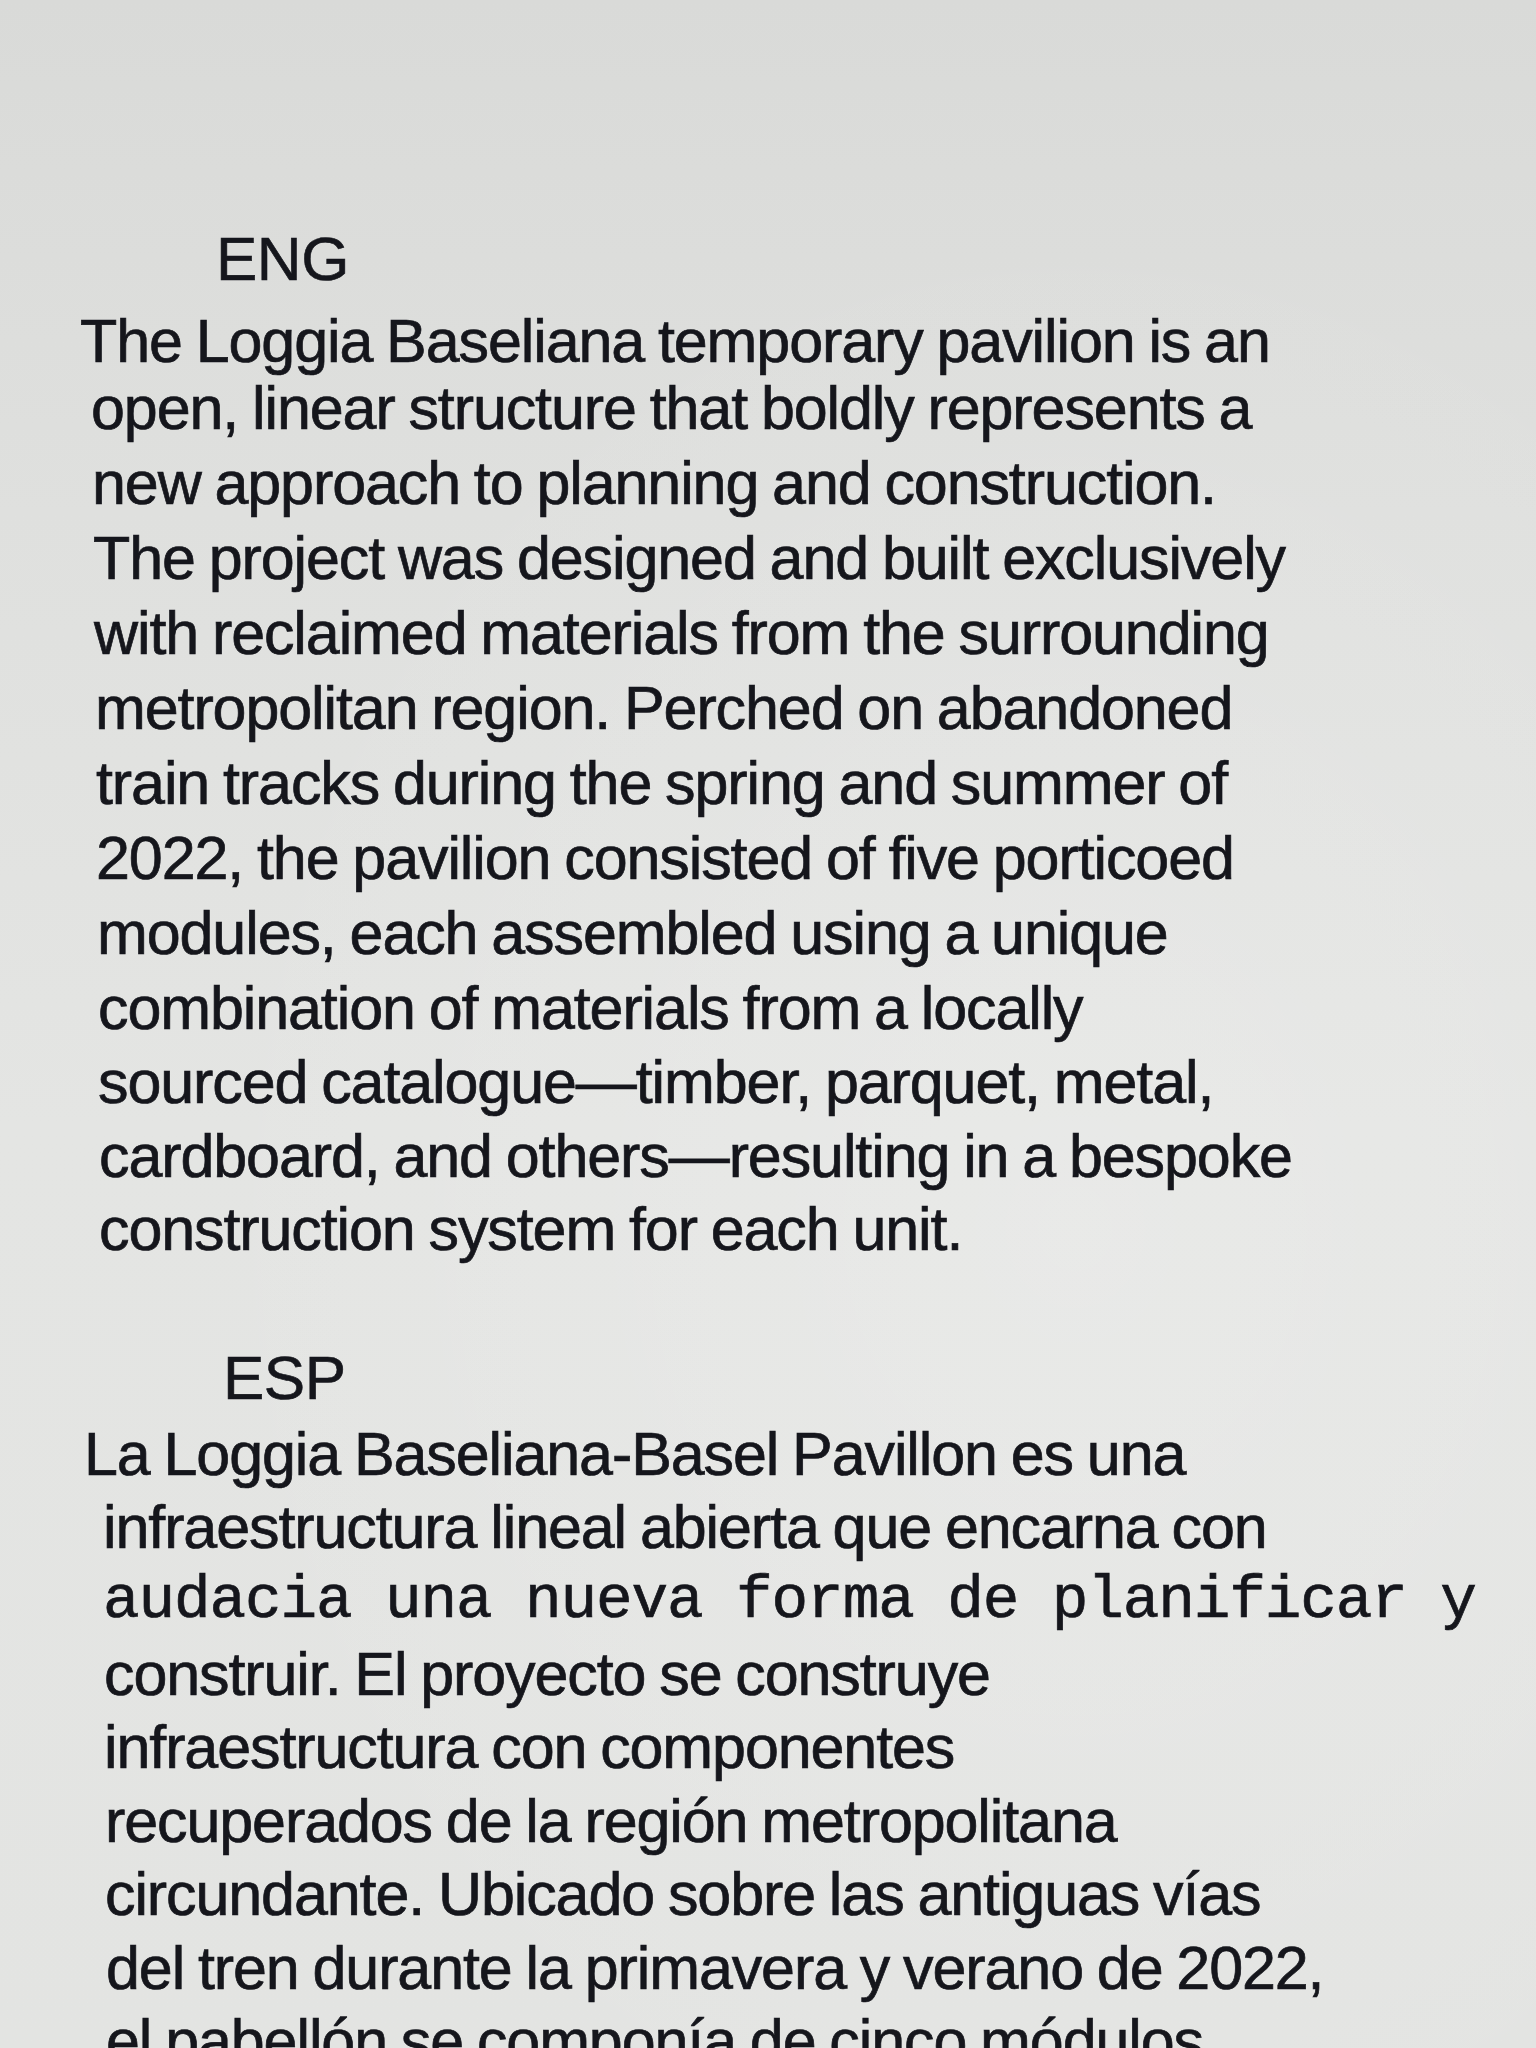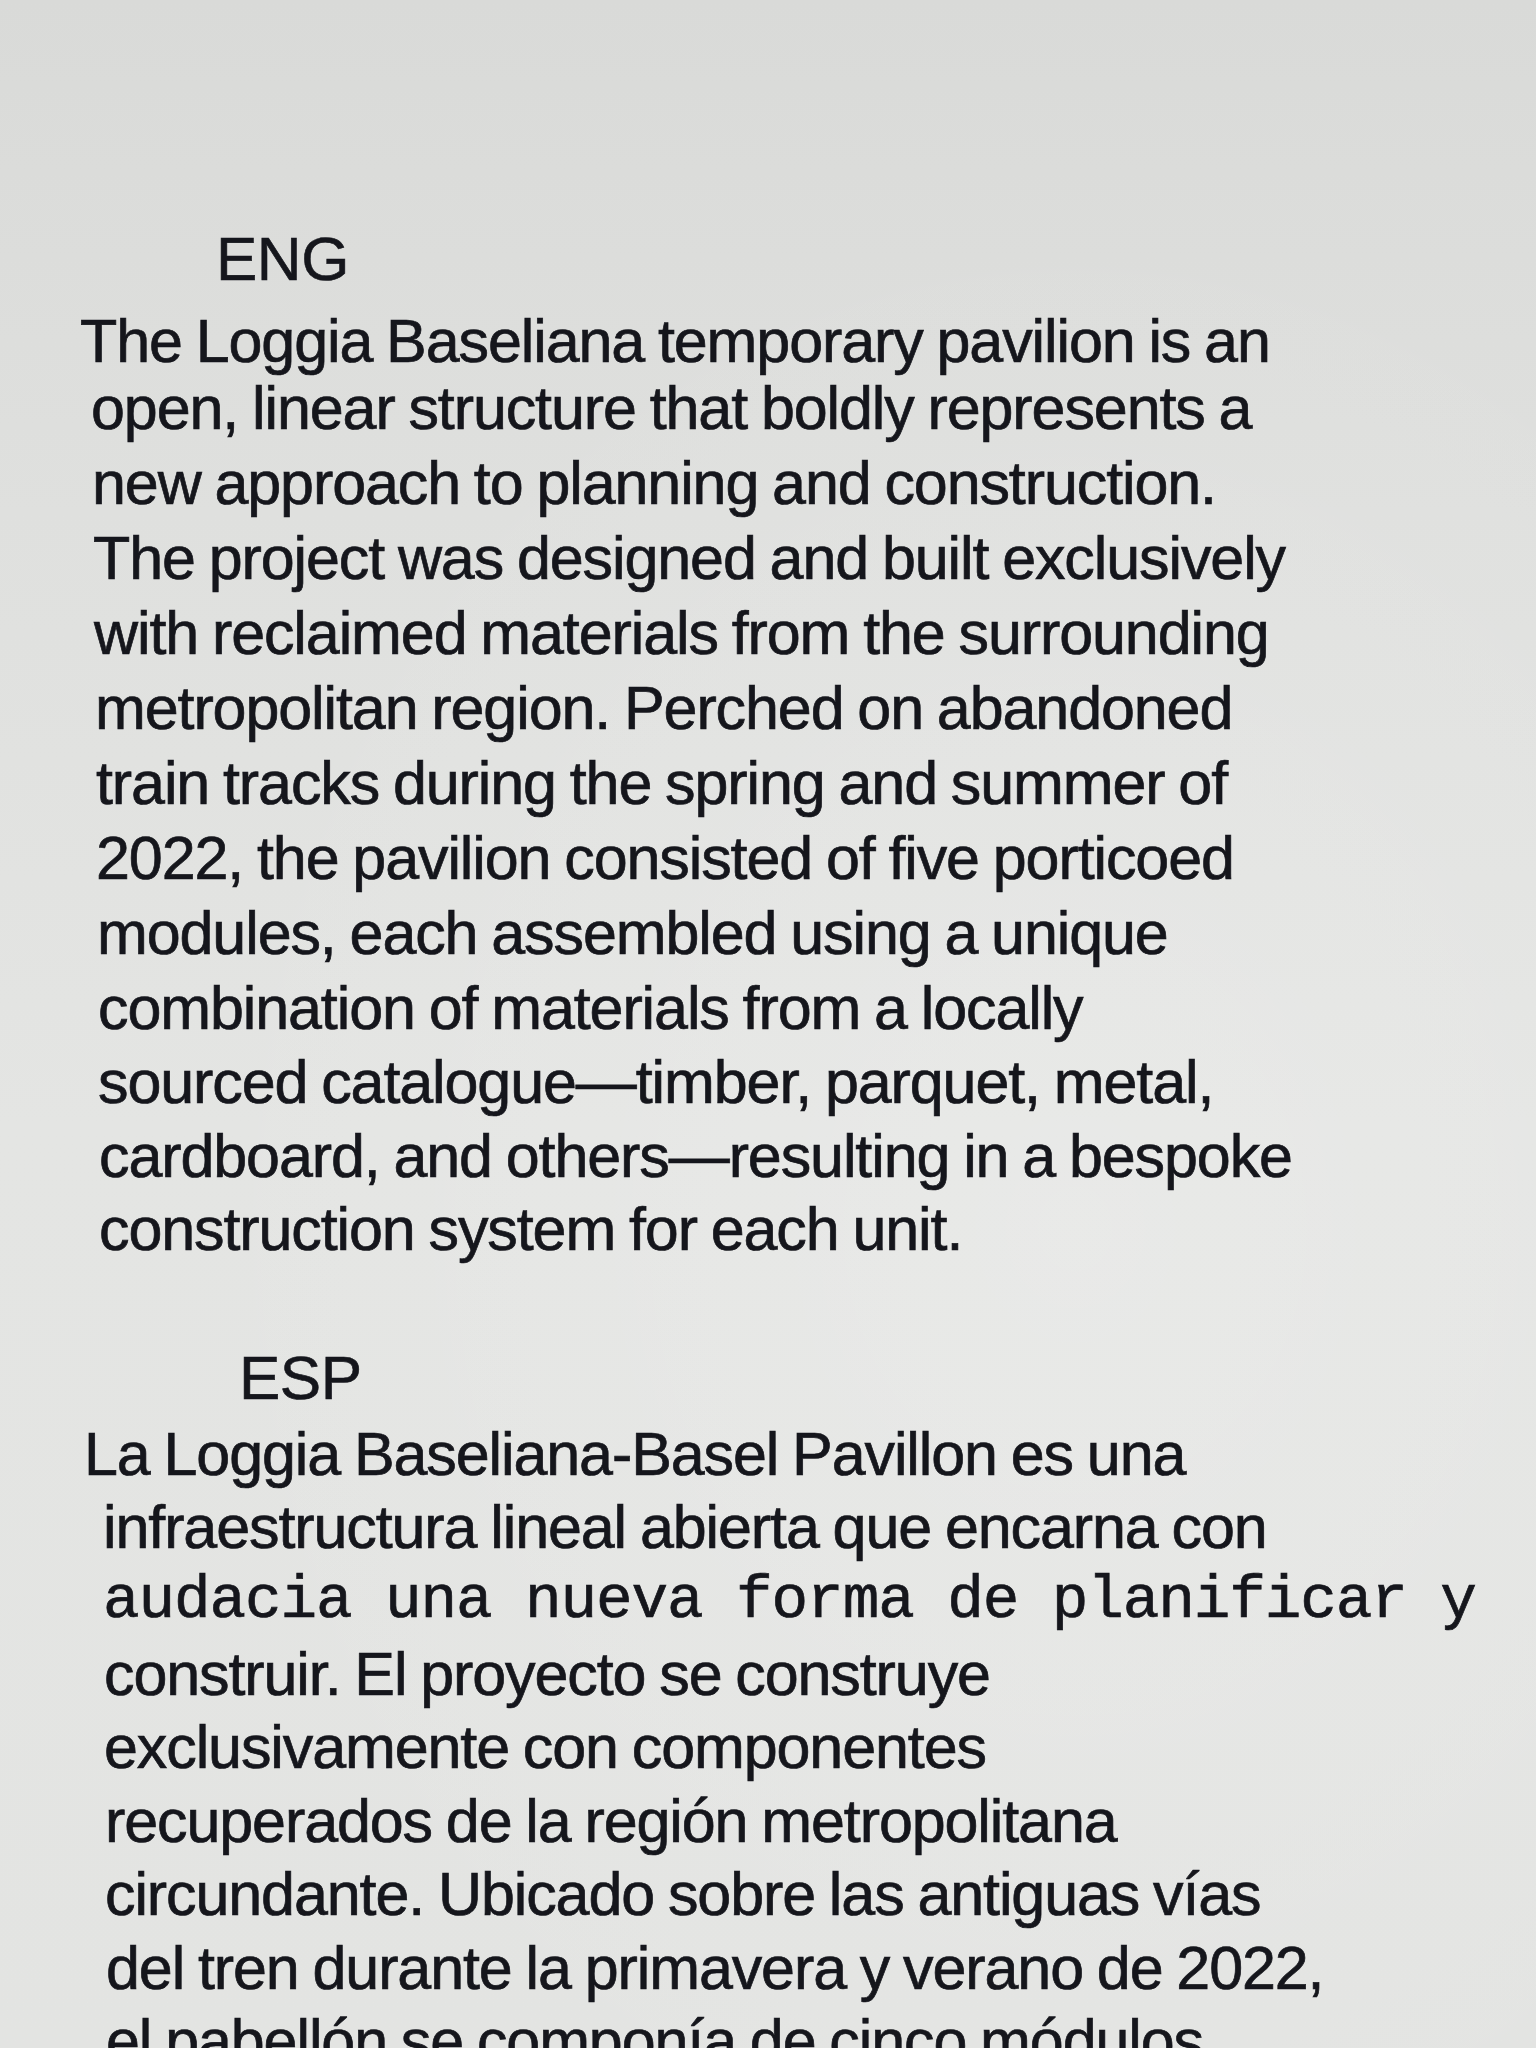--- a/index.html
+++ b/index.html
@@ -71,25 +71,25 @@
     <div class="line" style="left:96px;  top:828px;">2022, the pavilion consisted of five porticoed</div>
     <div class="line" style="left:97px;  top:903px;">modules, each assembled using a unique</div>
     <div class="line" style="left:98px;  top:978px;">combination of materials from a locally</div>
     <div class="line" style="left:98px;  top:1052px;">sourced catalogue—timber, parquet, metal,</div>
     <div class="line" style="left:99px;  top:1126px;">cardboard, and others—resulting in a bespoke</div>
     <div class="line" style="left:99px;  top:1199px;">construction system for each unit.</div>
   </div>
 </div>
 
 <div class="section" style="top:0;">
-  <div class="heading" style="left:223px; top:1347px;margin-left:16px;">ESP</div>
+  <div class="heading" style="left:223px; top:1347px;">ESP</div>
   <div class="body-lines">
     <div class="line" style="left:84px; top:1424px;">La Loggia Baseliana-Basel Pavillon es una</div>
     <div class="line" style="left:103px; top:1497px;">infraestructura lineal abierta que encarna con</div>
     <div class="line" style="left:103px; top:1570px;font-family:Liberation Mono, monospace;">audacia una nueva forma de planificar y</div>
     <div class="line" style="left:104px; top:1644px;">construir. El proyecto se construye</div>
-    <div class="line" style="left:104px; top:1717px;">exclusivamente con componentes</div>
+    <div class="line" style="left:104px; top:1717px;">infraestructura con componentes</div>
     <div class="line" style="left:105px; top:1791px;">recuperados de la región metropolitana</div>
     <div class="line" style="left:105px; top:1864px;">circundante. Ubicado sobre las antiguas vías</div>
     <div class="line" style="left:106px; top:1938px;">del tren durante la primavera y verano de 2022,</div>
     <div class="line" style="left:106px; top:2011px;">el pabellón se componía de cinco módulos</div>
   </div>
 </div>
 
 </body></html>

